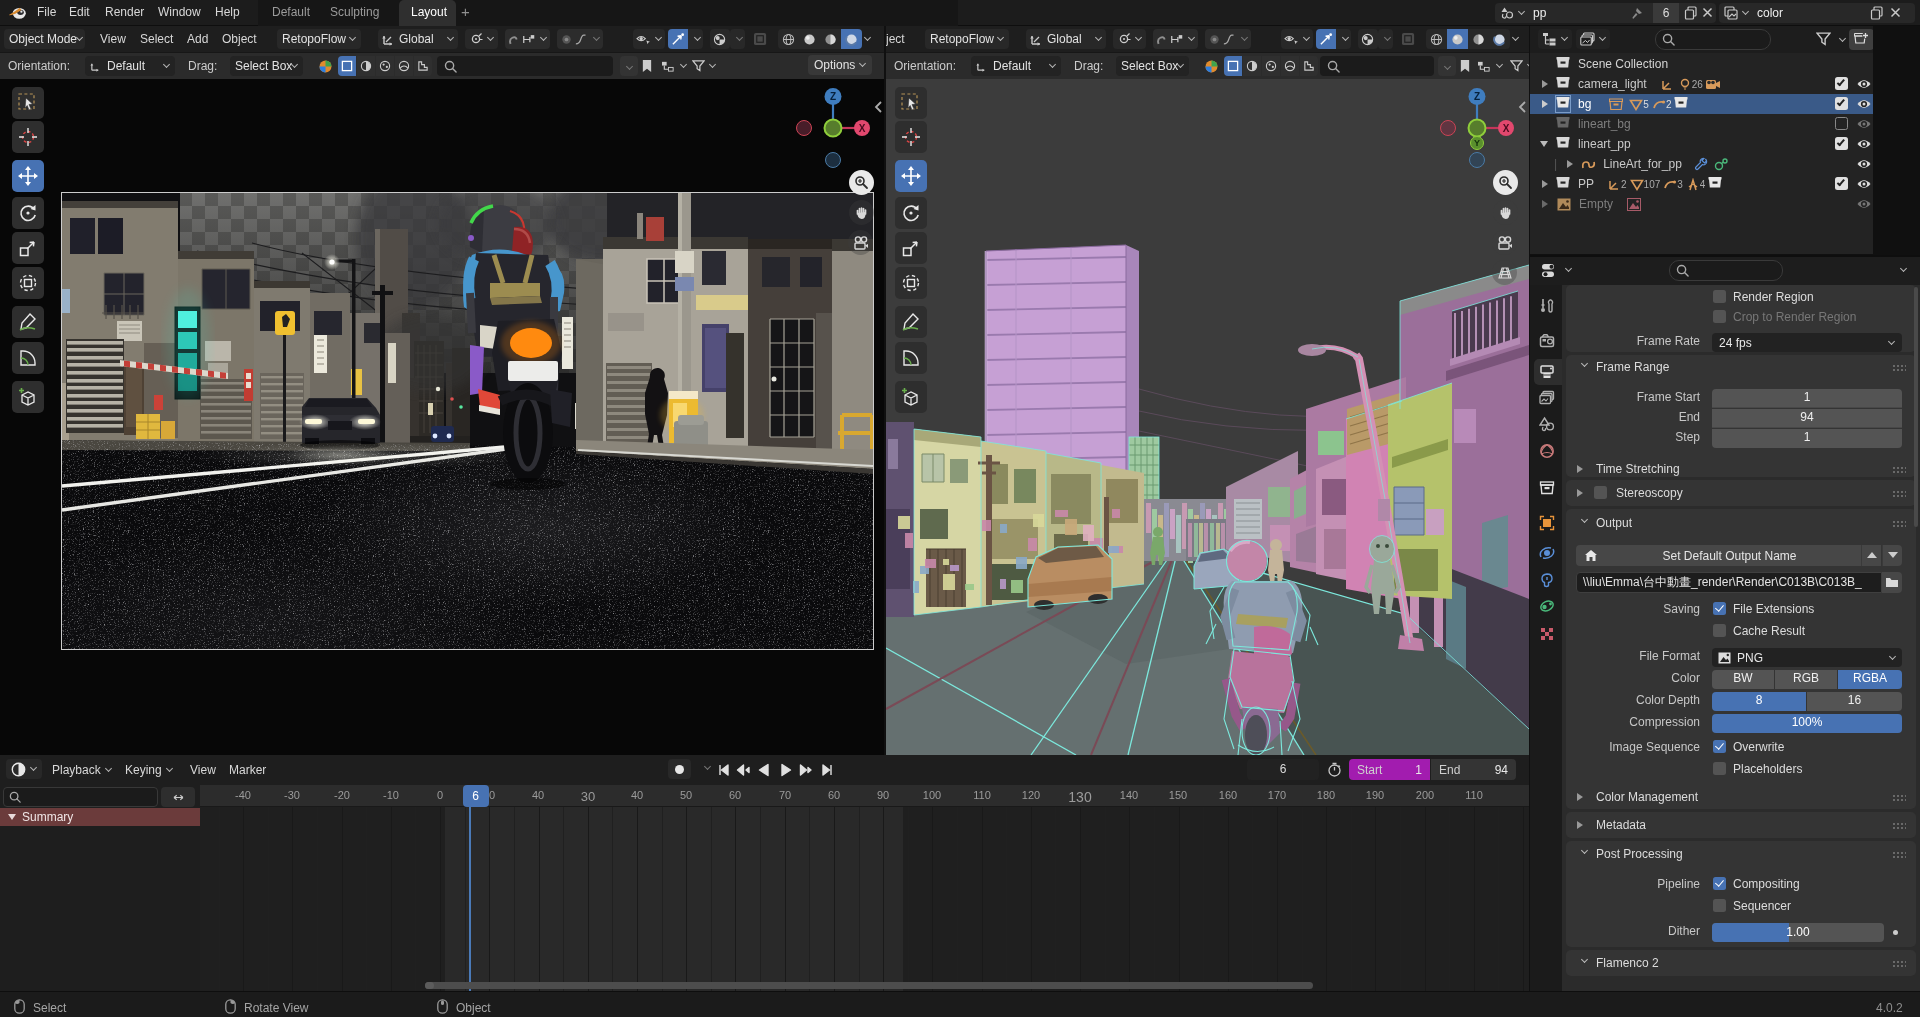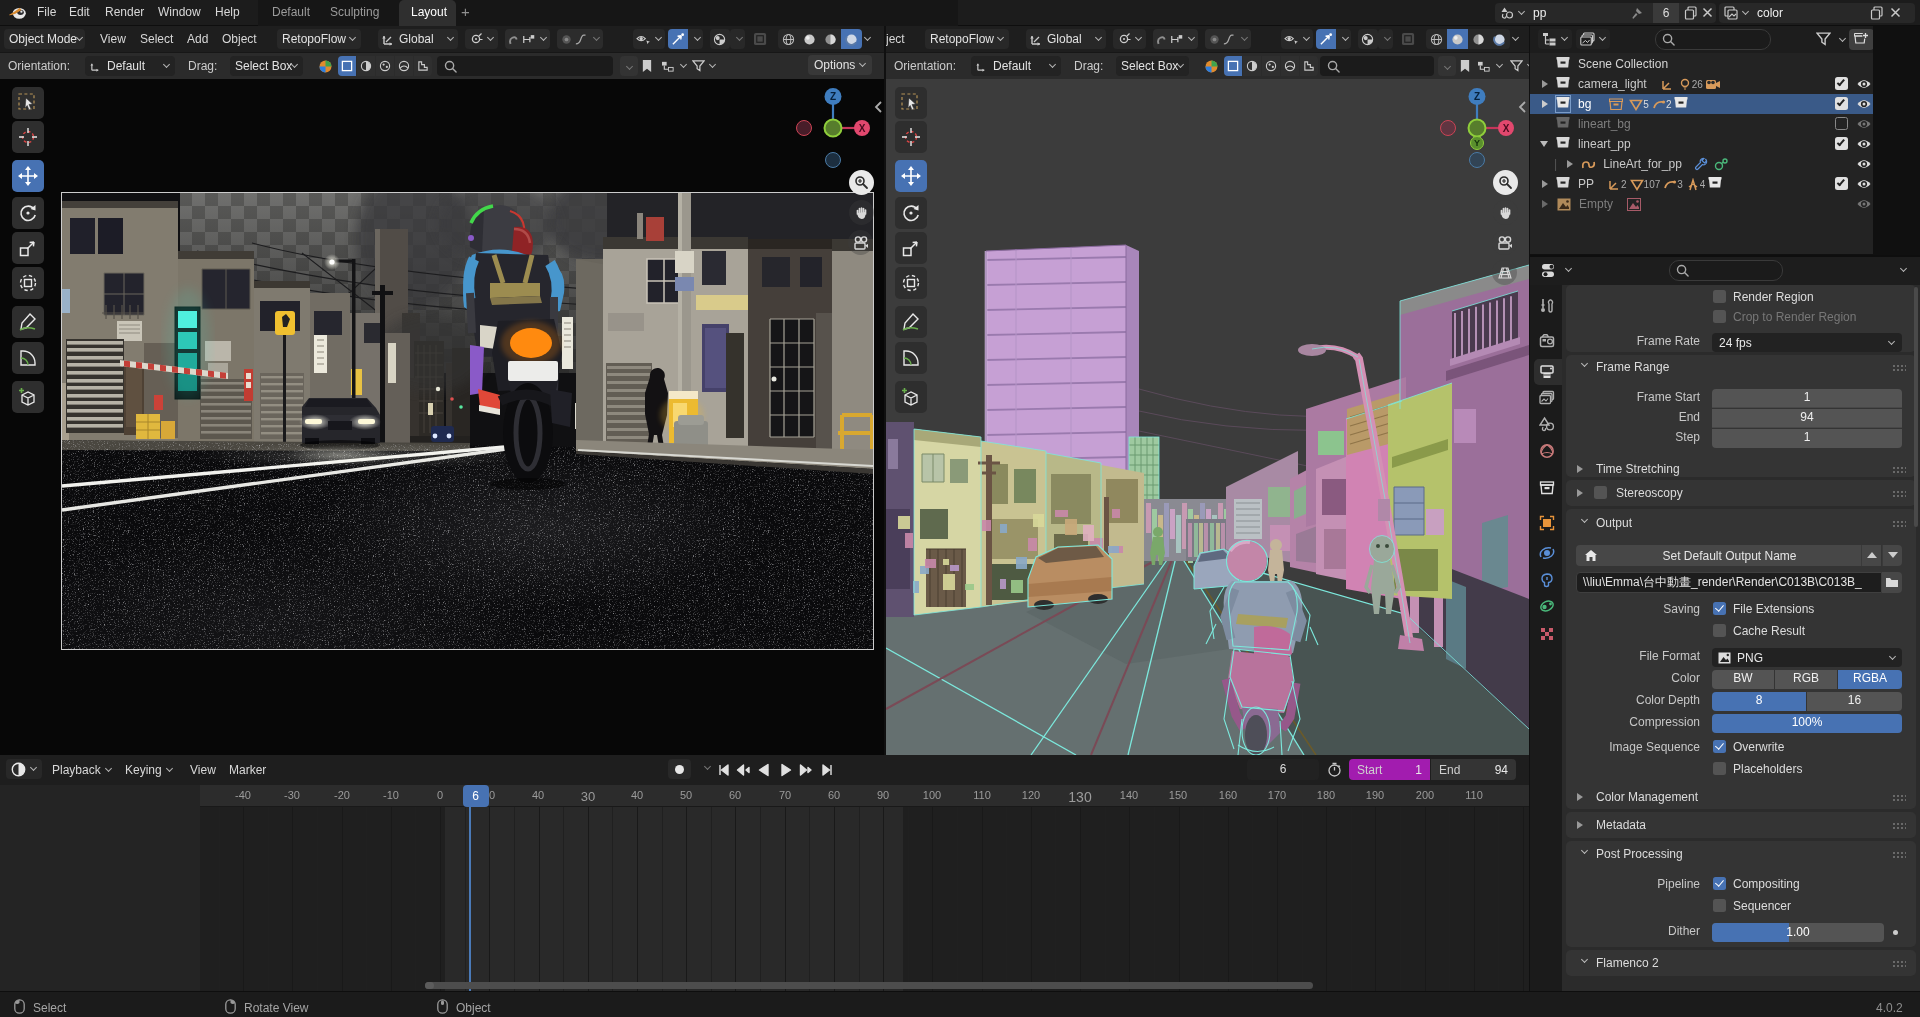--- a/index.html
+++ b/index.html
@@ -1656,20 +1656,33 @@
         <path d="M11 2 L11 12 M3 2 L9.5 7 L3 12 Z" fill="#e0e0e0" stroke="#e0e0e0" stroke-width="1.4" stroke-linejoin="round"></path>
       </svg>
       <span class="abs" style="left:1247px;top:4px;width:72px;height:21px;background:#222222;border-radius:4px;color:#dcdcdc;text-align:center;line-height:21px">6</span>
       <svg class="abs" style="left:1327px;top:7px" width="15" height="15" viewBox="0 0 15 15">
         <circle cx="7.5" cy="8.5" r="5.5" fill="none" stroke="#c9c9c9" stroke-width="1.3"></circle>
         <path d="M7.5 8.5 L7.5 5 M5.5 1.5 L9.5 1.5 M11.5 3.5 L12.8 4.8" stroke="#c9c9c9" stroke-width="1.3"></path>
       </svg>
       <span class="abs row" style="left:1349px;top:4px;width:81px;height:21px;background:#a21caf;border-radius:4px 0 0 4px;padding:0 8px;color:#cfcfcf">Start<span style="margin-left:auto;color:#e8e8e8">1</span></span>
       <span class="abs row" style="left:1431px;top:4px;width:85px;height:21px;background:#343434;border-radius:0 4px 4px 0;padding:0 8px;color:#cfcfcf">End<span style="margin-left:auto;color:#e8e8e8">94</span></span>
     </div>
+    <div class="abs" style="left:0;top:30px;width:200px;height:206px;background:#1e1e1e">
+      <span class="abs row" style="left:3px;top:2px;width:155px;height:20px;background:#1b1b1b;border:1px solid #383838;border-radius:4px;padding:0 5px">
+        <svg width="12" height="12" viewBox="0 0 14 14">
+          <use href="#magnif"></use>
+        </svg>
+      </span>
+      <span class="abs" style="left:161px;top:2px;width:34px;height:20px;background:#2e2e2e;border-radius:4px;display:inline-flex;align-items:center;justify-content:center">
+        <svg width="13" height="9" viewBox="0 0 14 10">
+          <path d="M2 5 L12 5 M2 5 l3 -2.5 M2 5 l3 2.5 M12 5 l-3 -2.5 M12 5 l-3 2.5" stroke="#ccc" stroke-width="1.2" fill="none"></path>
+        </svg>
+      </span>
+      <div class="abs row" style="left:0;top:23px;width:200px;height:18px;background:#6b3b3b;color:#efe5e5"><span class="tri-d" style="margin:0 6px 0 8px;border-top-color:#e8dada"></span>Summary</div>
+    </div>
     <div class="abs" style="left:200px;top:30px;width:1329px;height:206px;background:#1f1f1f;overflow:hidden">
       <div class="abs" style="left:245px;top:0;width:458px;height:206px;background:#292929"></div>
       <div class="abs" style="left:18.5px;top:22px;width:1px;height:184px;background:#202020"></div>
       <div class="abs" style="left:43.1px;top:22px;width:1px;height:184px;background:#191919"></div>
       <div class="abs" style="left:67.7px;top:22px;width:1px;height:184px;background:#202020"></div>
       <div class="abs" style="left:92.3px;top:22px;width:1px;height:184px;background:#191919"></div>
       <div class="abs" style="left:116.9px;top:22px;width:1px;height:184px;background:#202020"></div>
       <div class="abs" style="left:141.5px;top:22px;width:1px;height:184px;background:#191919"></div>
       <div class="abs" style="left:166.2px;top:22px;width:1px;height:184px;background:#202020"></div>
       <div class="abs" style="left:190.8px;top:22px;width:1px;height:184px;background:#191919"></div>

